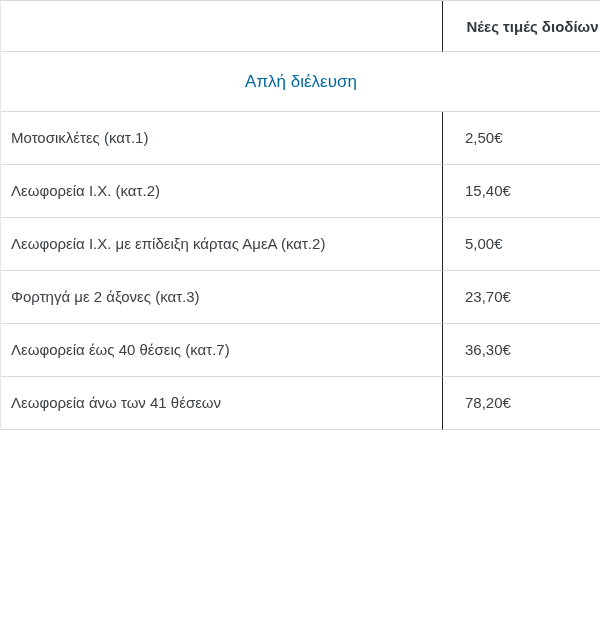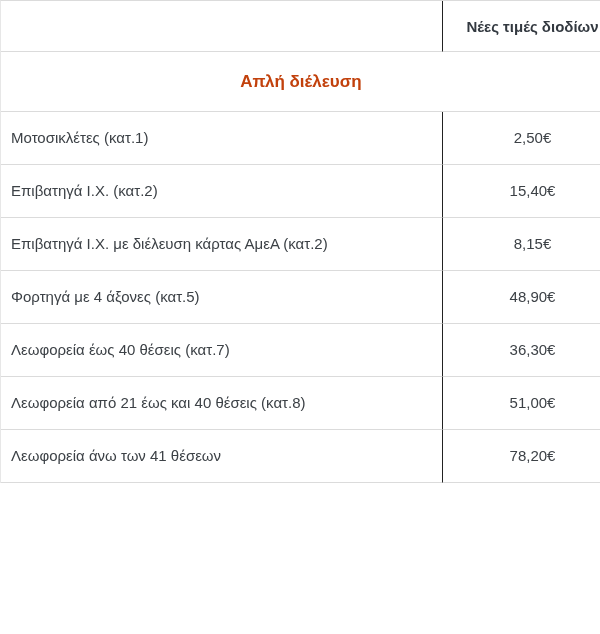--- a/index.html
+++ b/index.html
@@ -43,39 +43,39 @@
     border-left: 1.5px solid #222222;
     text-align: center;
     padding-left: 22px;
   }
 
   
   tr.section-row td {
     height: 60px;
     border-bottom: 1px solid #dbdbdb;
     text-align: center;
-    color: #c2410c;
-    font-weight: bold;
+    color: #0369a1;
+    font-weight: normal;
     font-size: 17px;
   }
 
   
   tr.data-row td {
     height: 53px;
     border-bottom: 1px solid #dbdbdb;
     padding-bottom: 2px;
   }
   tr.data-row td.cell-label {
     text-align: left;
     padding-left: 10px;
     padding-right: 8px;
   }
   tr.data-row td.cell-price {
     border-left: 1.5px solid #222222;
-    text-align: center;
+    text-align: left;
     padding-left: 22px;
   }
 </style>
 </head>
 <body>
 
 <div class="page">
   <table class="toll-table">
     <colgroup>
       <col class="c-label">
@@ -91,46 +91,42 @@
       <tr class="section-row">
         <td colspan="2">Απλή διέλευση</td>
       </tr>
 
   <tr class="data-row">
     <td class="cell-label label">Μοτοσικλέτες (κατ.1)</td>
     <td class="cell-price price">2,50€</td>
   </tr>
 
   <tr class="data-row">
-    <td class="cell-label label">Επιβατηγά Ι.Χ. (κατ.2)</td>
+    <td class="cell-label label">Λεωφορεία Ι.Χ. (κατ.2)</td>
     <td class="cell-price price">15,40€</td>
   </tr>
 
   <tr class="data-row">
-    <td class="cell-label label">Επιβατηγά Ι.Χ. με διέλευση κάρτας ΑμεΑ (κατ.2)</td>
-    <td class="cell-price price">8,15€</td>
+    <td class="cell-label label">Λεωφορεία Ι.Χ. με επίδειξη κάρτας ΑμεΑ (κατ.2)</td>
+    <td class="cell-price price">5,00€</td>
+  </tr>
+
+  <tr class="data-row">
+    <td class="cell-label label">Φορτηγά με 2 άξονες (κατ.3)</td>
+    <td class="cell-price price">23,70€</td>
   </tr>
 
 
-
-  <tr class="data-row">
-    <td class="cell-label label">Φορτηγά με 4 άξονες (κατ.5)</td>
-    <td class="cell-price price">48,90€</td>
-  </tr>
 
 
   <tr class="data-row">
     <td class="cell-label label">Λεωφορεία έως 40 θέσεις (κατ.7)</td>
     <td class="cell-price price">36,30€</td>
   </tr>
 
-  <tr class="data-row">
-    <td class="cell-label label">Λεωφορεία από 21 έως και 40 θέσεις (κατ.8)</td>
-    <td class="cell-price price">51,00€</td>
-  </tr>
 
   <tr class="data-row">
     <td class="cell-label label">Λεωφορεία άνω των 41 θέσεων</td>
     <td class="cell-price price">78,20€</td>
   </tr>
 </tbody>
   </table>
 </div>
 
 </body></html>

